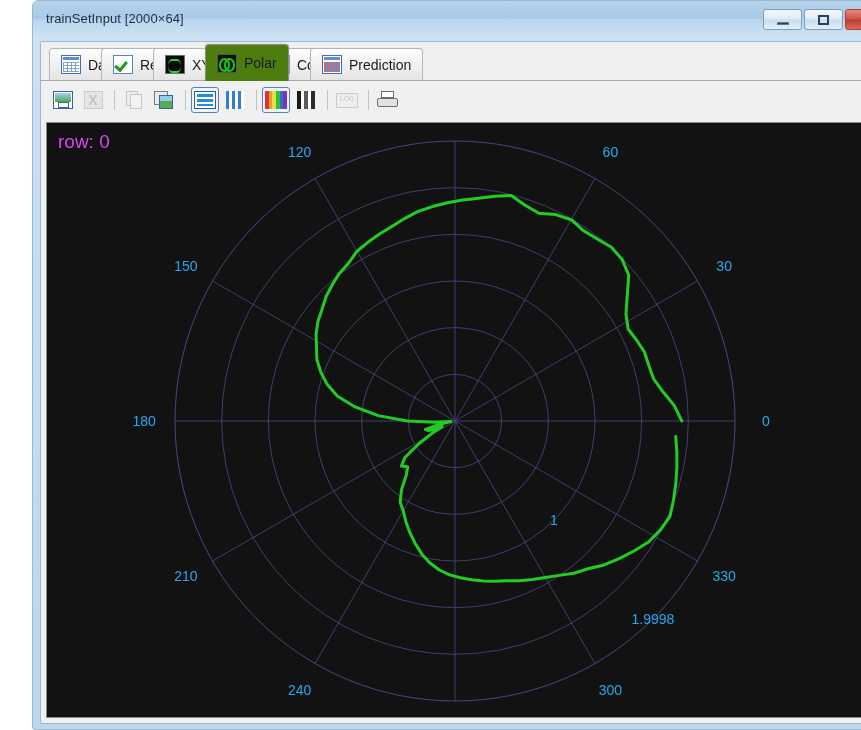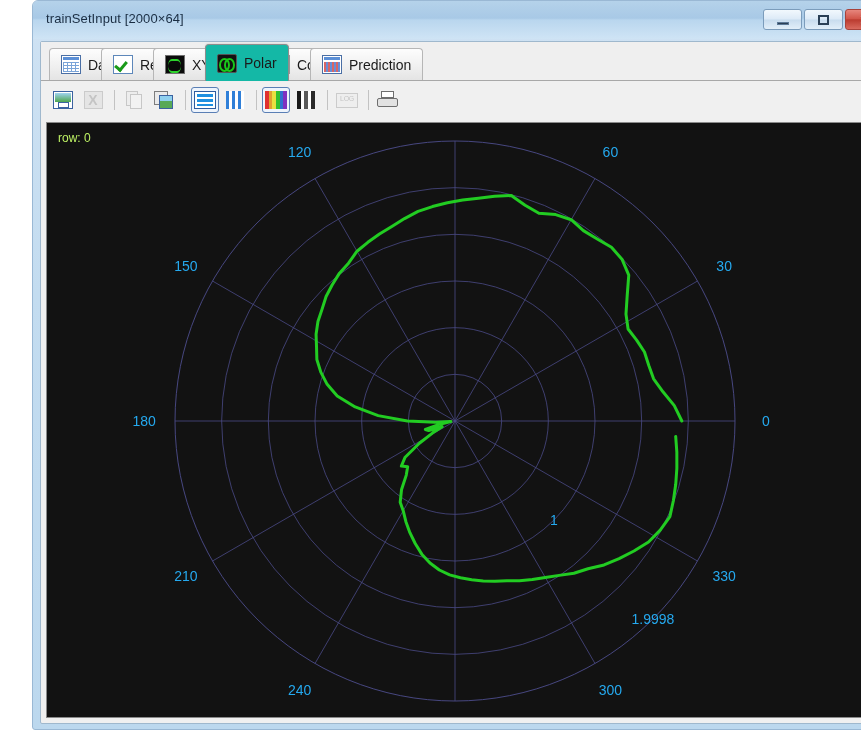--- a/index.html
+++ b/index.html
@@ -84,21 +84,21 @@
     border: 1px solid #b6b6b6;
     border-bottom: none;
     border-radius: 4px 4px 0 0;
     display: flex; align-items: center;
     padding: 0 11px;
     font-size: 14px; color: #1b1b1b;
     white-space: nowrap;
   }
   .tab.active {
     top: 2px; height: 37px;
-    background: #14b8a6;
+    background: #4d7c0f;
     border-color: #8d8d8d;
     z-index: 5;
     box-shadow: 0 -1px 2px rgba(0,0,0,.08);
   }
   .tab-ico {
     width: 18px; height: 17px;
     margin-right: 7px;
     flex: 0 0 auto;
     position: relative;
     display: inline-block;
@@ -198,21 +198,21 @@
   }
   #plot {
     position: absolute; left: 0; top: 0;
     width: 816px; height: 594px;
     background: #121212;
     overflow: hidden;
   }
   #plot svg { display: block; }
   #rowlabel {
     position: absolute; left: 11px; top: 8px;
-    color: #bef264; font-size: 12px;
+    color: #d946ef; font-size: 19px;
     font-family: "Liberation Sans", sans-serif;
   }
 
   
   #vscroll {
     position: absolute; right: 0; top: 0;
     width: 17px; height: 594px;
     background: #f4f4f4;
     border-left: 1px solid #cfcfcf;
     box-sizing: border-box;

